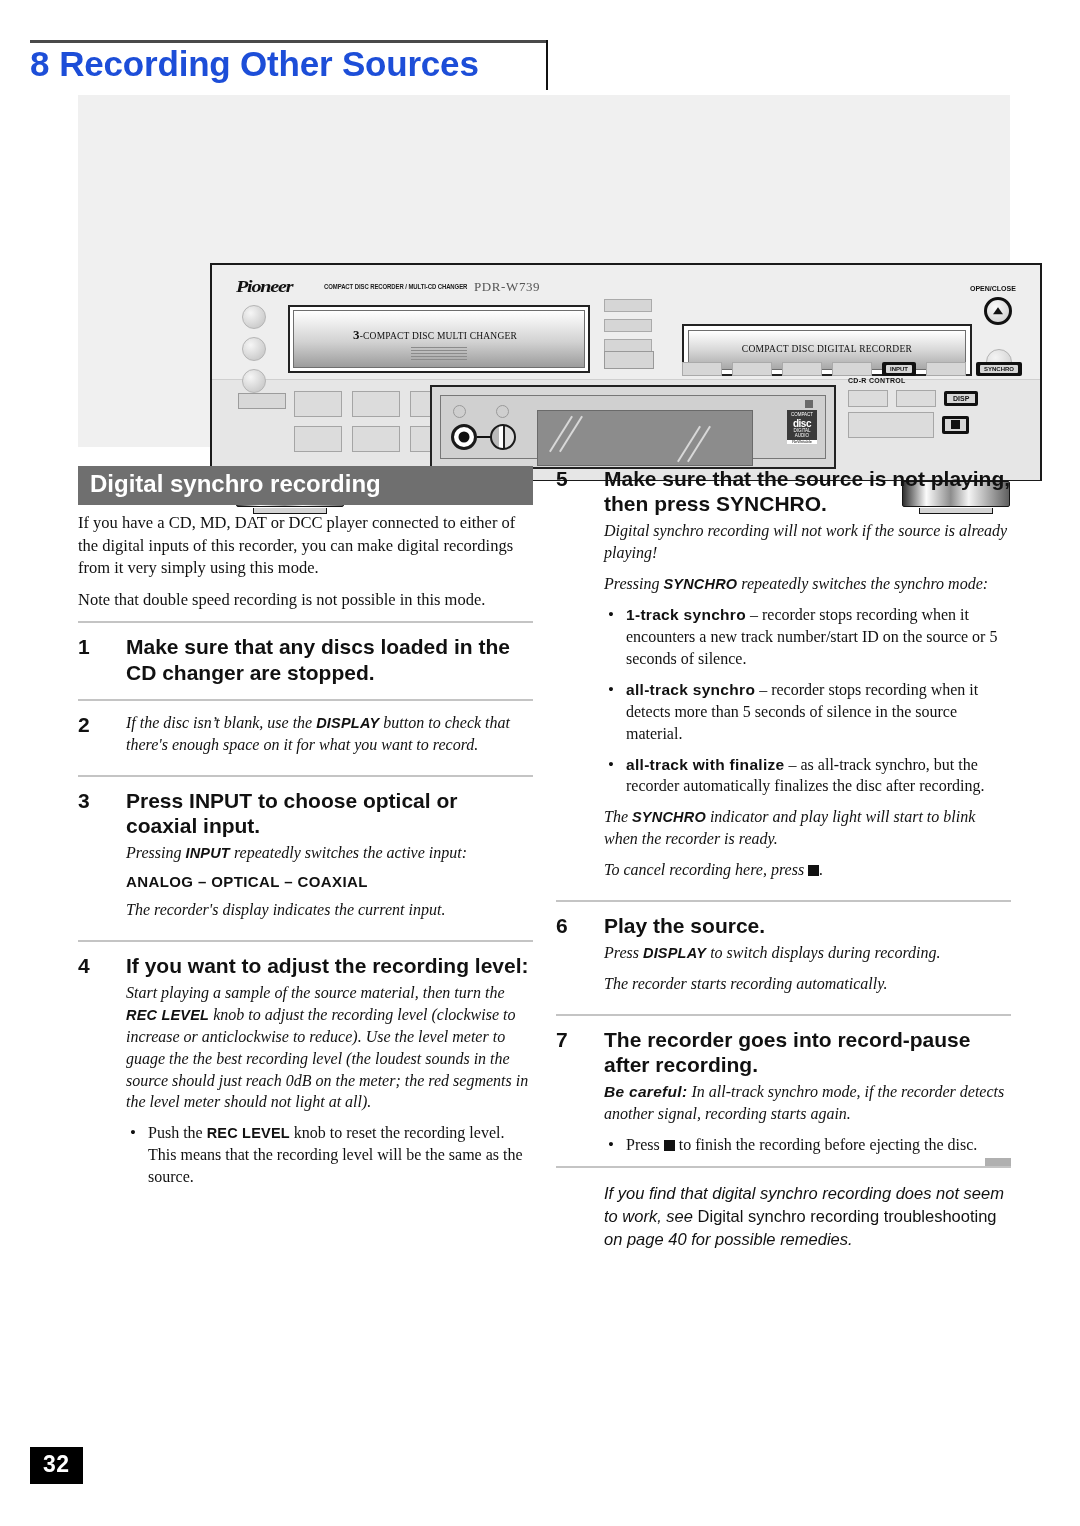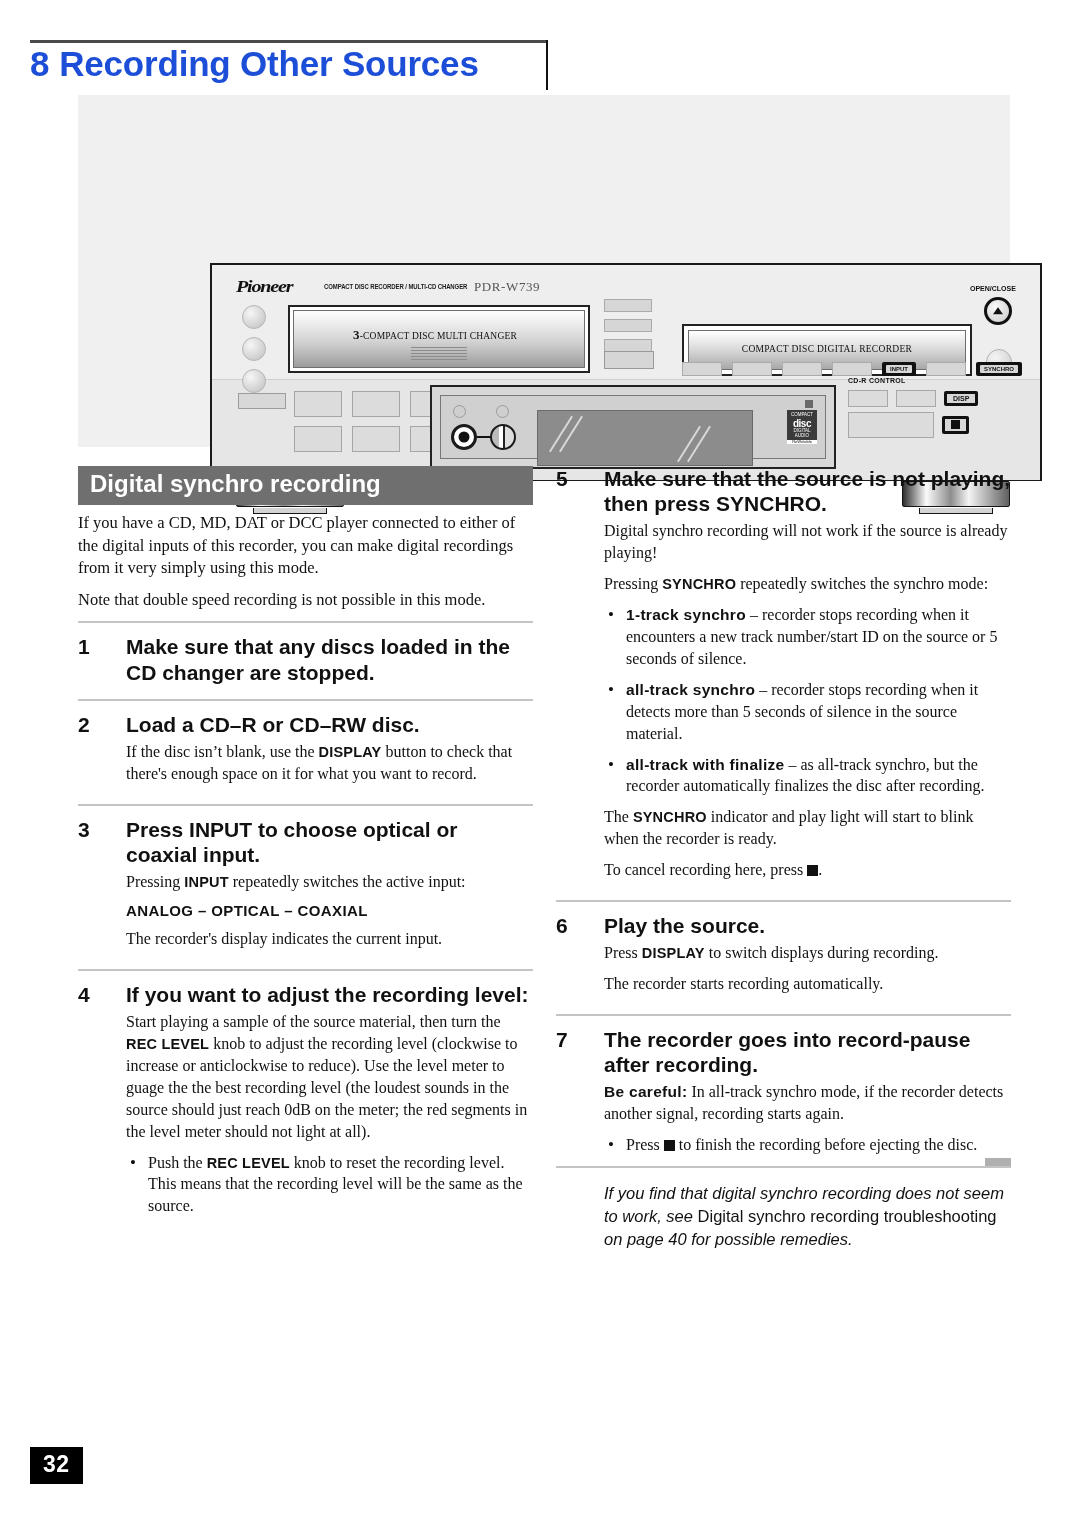--- a/index.html
+++ b/index.html
@@ -501,21 +501,21 @@
   }
   .step-body { flex: 1 1 auto; }
   .step-head {
     font-family: "Liberation Sans", sans-serif;
     font-weight: bold;
     font-size: 21px;
     line-height: 1.2;
     color: #111;
     margin: 0 0 4px 0;
   }
-  .step-body p.body { font-size: 16px; }
+  .step-body p.body { font-size: 16px; font-style: italic; }
 
   .sb { font-family: "Liberation Sans", sans-serif; font-weight: bold; font-size: 14.5px; letter-spacing: 0.2px;}
   .sb-big { font-family: "Liberation Sans", sans-serif; font-weight: bold; font-size: 15.5px; letter-spacing: 0.3px;}
   .kbd-line {
     font-family: "Liberation Sans", sans-serif;
     font-weight: bold;
     font-size: 15px;
     letter-spacing: 0.4px;
     margin: 0 0 9px 0;
     color: #111;
@@ -709,21 +709,20 @@
     <div class="step-body">
       <p class="step-head">Make sure that any discs loaded in the CD changer are stopped.</p>
     </div>
   </div>
 
   <hr class="hr">
 
   <div class="step">
     <div class="step-num">2</div>
     <div class="step-body">
-      <p class="step-head">Load a CD–R or CD–RW disc.</p>
       <p class="body"><span>If the disc isn’t blank, use the </span><span class="sb">DISPLAY</span><span> button to check that there's enough space on it for what you want to record.</span></p>
     </div>
   </div>
 
   <hr class="hr">
 
   <div class="step">
     <div class="step-num">3</div>
     <div class="step-body">
       <p class="step-head">Press INPUT to choose optical or coaxial input.</p>

